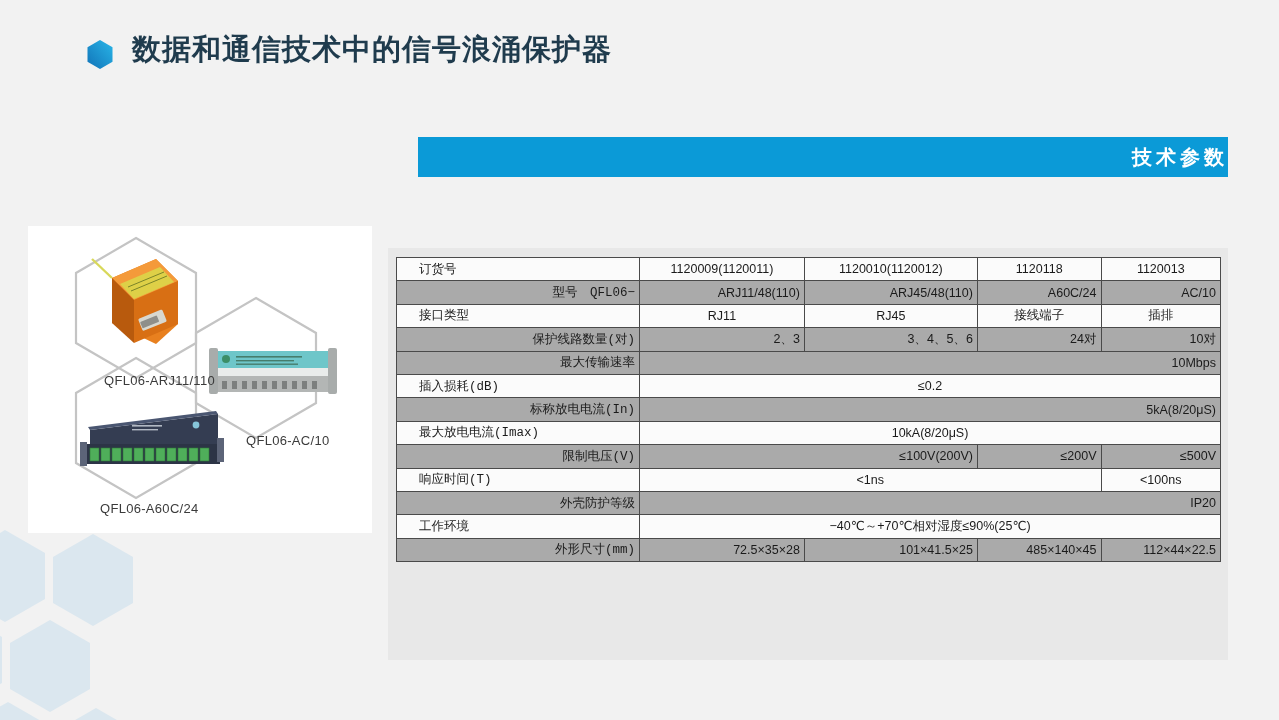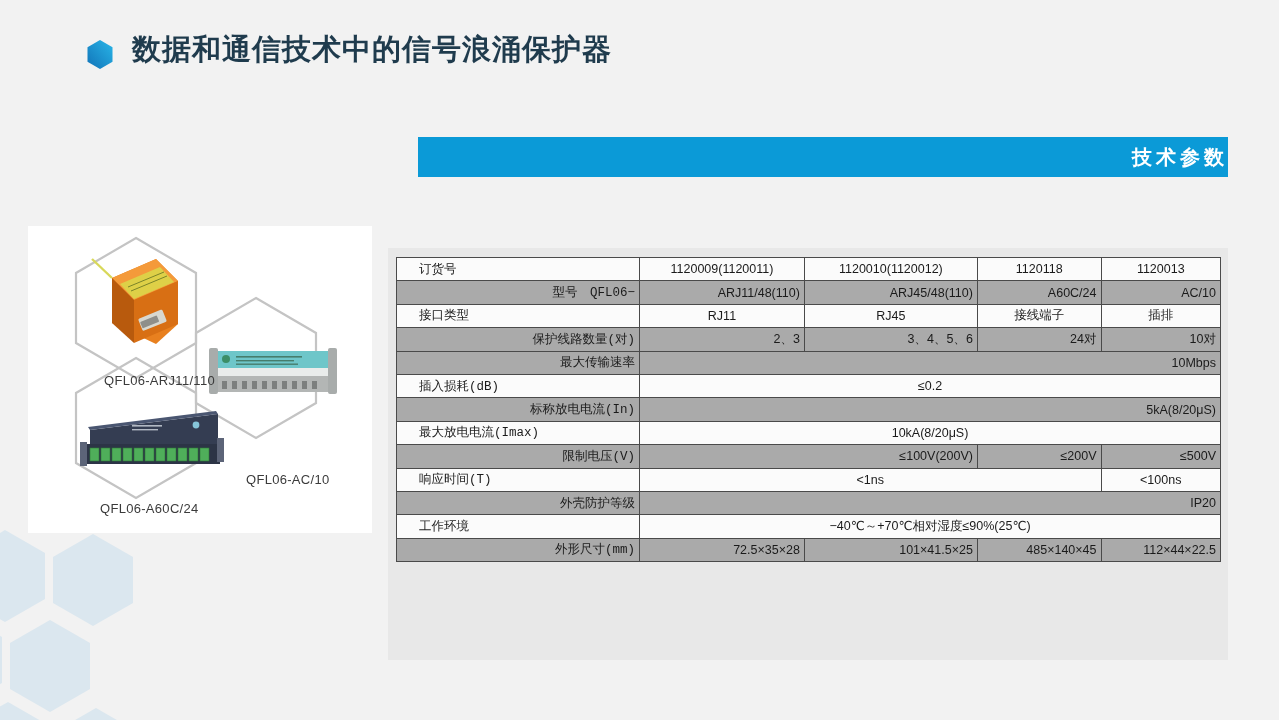--- a/index.html
+++ b/index.html
@@ -43,21 +43,21 @@
   #product-panel{
     position:absolute;left:28px;top:226px;width:344px;height:307px;
     background:#ffffff;z-index:2;overflow:hidden;
   }
   #product-hex-svg{position:absolute;left:0;top:0;width:344px;height:307px;}
   .product-caption{
     position:absolute;font-size:13px;color:#3b3b3b;letter-spacing:.3px;
     white-space:nowrap;font-family:"Liberation Sans",sans-serif;
   }
   #caption-arj11{left:76px;top:147px;}
-  #caption-ac10{left:218px;top:207px;margin-top:39px;}
+  #caption-ac10{left:218px;top:207px;}
   #caption-a60c{left:72px;top:259px;margin-top:16px;}
 
   
   #spec-outer{
     position:absolute;left:388px;top:248px;width:840px;height:412px;
     background:#e8e8e8;z-index:2;box-sizing:border-box;padding:9px 7px 10px 8px;
   }
   #spec-table{
     width:100%;border-collapse:collapse;table-layout:fixed;
     border:1.5px solid #3a3a3a;

